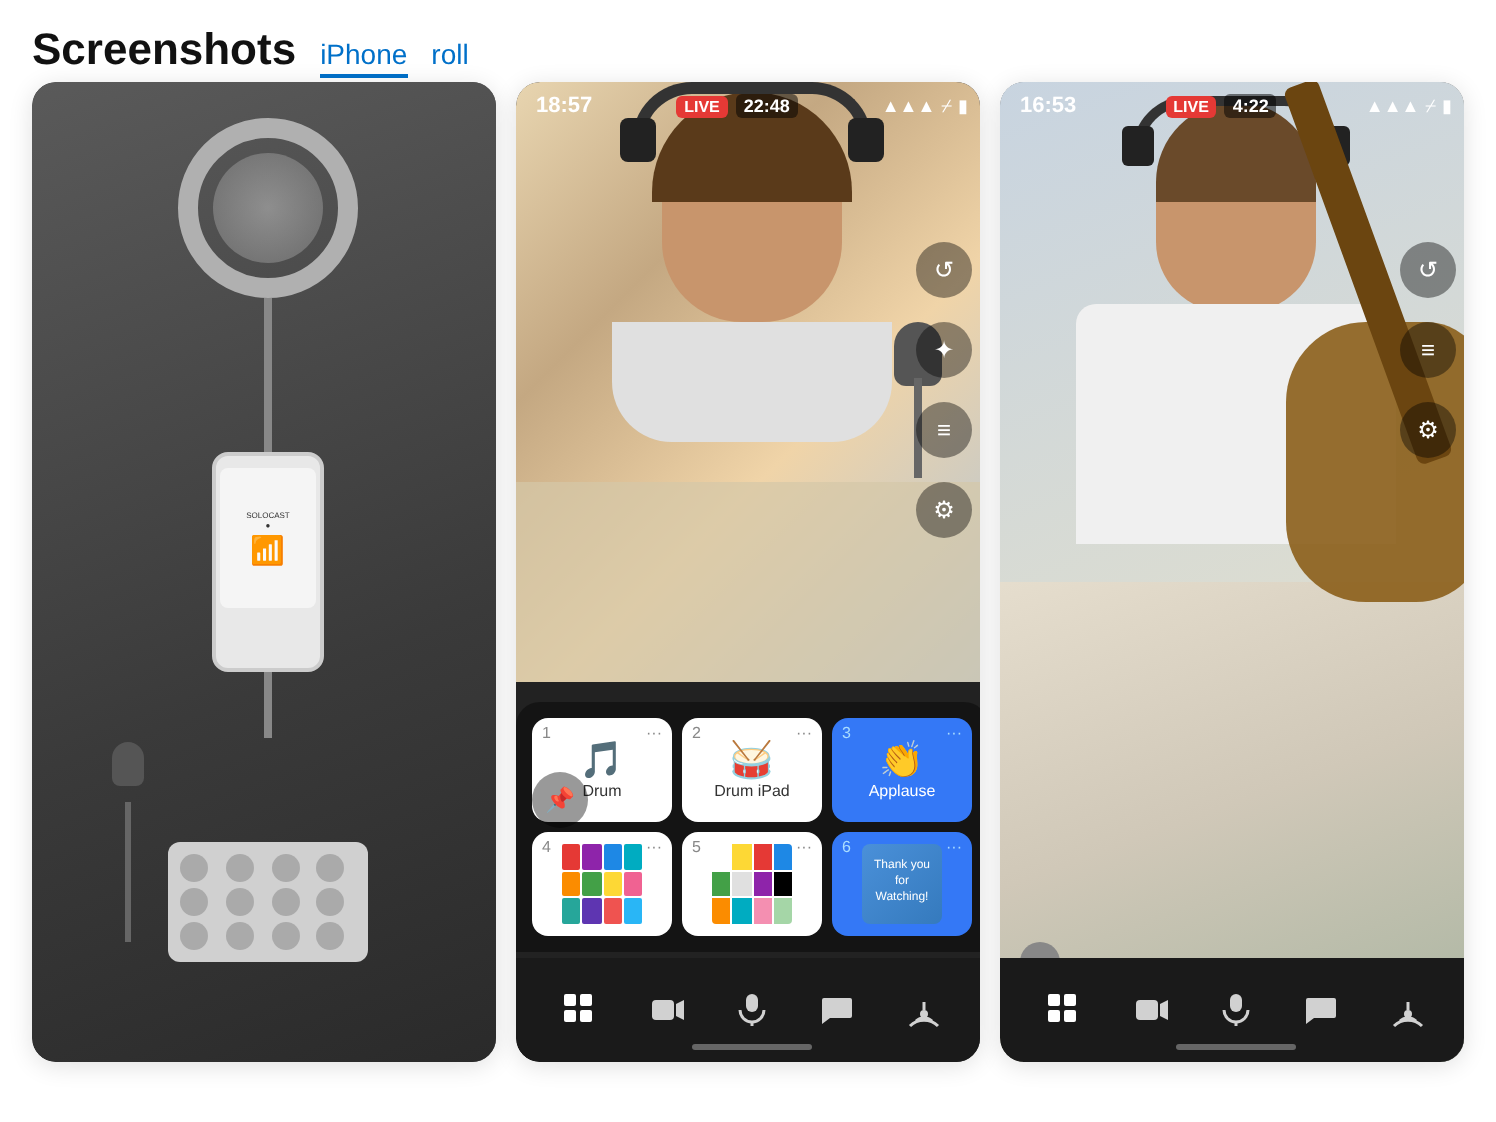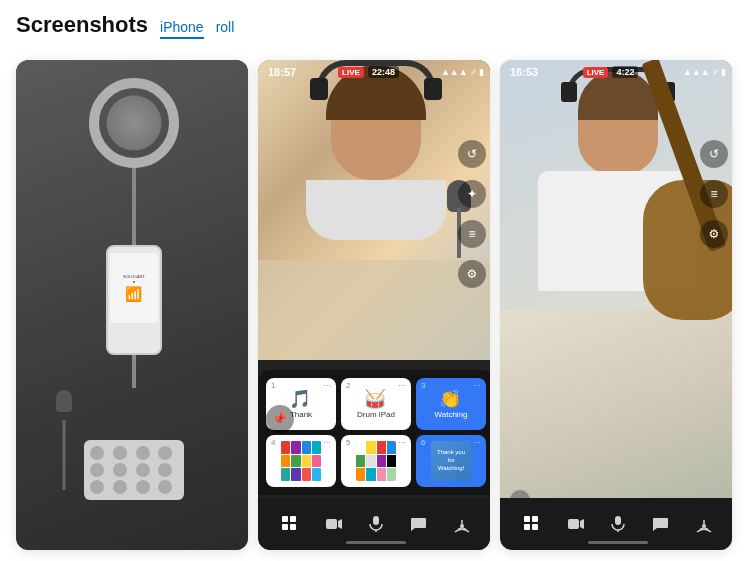--- a/index.html
+++ b/index.html
@@ -10,21 +10,21 @@
       width: 748px;
       min-height: 561px;
       padding: 12px 16px 16px;
     }
 
     
     .header {
       display: flex;
       align-items: baseline;
       gap: 12px;
-      margin-bottom: 21px;
+      margin-bottom: 2px;
     }
 
     .header-title {
       font-size: 22px;
       font-weight: 700;
       color: #111;
     }
 
     .tab-link {
       font-size: 14px;
@@ -788,33 +788,33 @@
         <div class="overlay-icon-btn">📌</div>
       </div>
 
       <div class="soundboard-panel">
         <div class="soundboard-grid">
 
           <div class="sound-btn">
             <span class="sound-number">1</span>
             <span class="sound-dots">···</span>
             <span class="sound-emoji">🎵</span>
-            <span class="sound-label">Thank</span>
+            <span class="sound-label">Drum</span>
           </div>
           <div class="sound-btn">
             <span class="sound-number">2</span>
             <span class="sound-dots">···</span>
             <span class="sound-emoji">🥁</span>
             <span class="sound-label">Drum iPad</span>
           </div>
           <div class="sound-btn colored-blue">
             <span class="sound-number" style="color:#adf">3</span>
             <span class="sound-dots" style="color:#adf">···</span>
             <span class="sound-emoji">👏</span>
-            <span class="sound-label">Watching</span>
+            <span class="sound-label">Applause</span>
           </div>
 
           <div class="sound-btn">
             <span class="sound-number">4</span>
             <span class="sound-dots">···</span>
             <div class="color-grid">
               <div class="cg-cell" style="background:#e53935"></div>
               <div class="cg-cell" style="background:#8e24aa"></div>
               <div class="cg-cell" style="background:#1e88e5"></div>
               <div class="cg-cell" style="background:#00acc1"></div>

